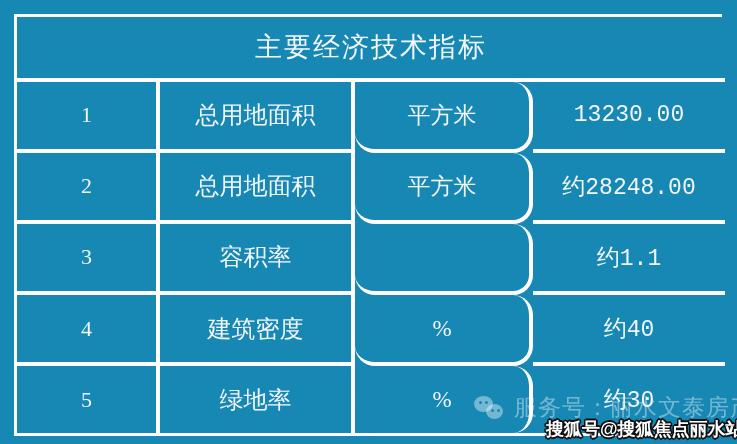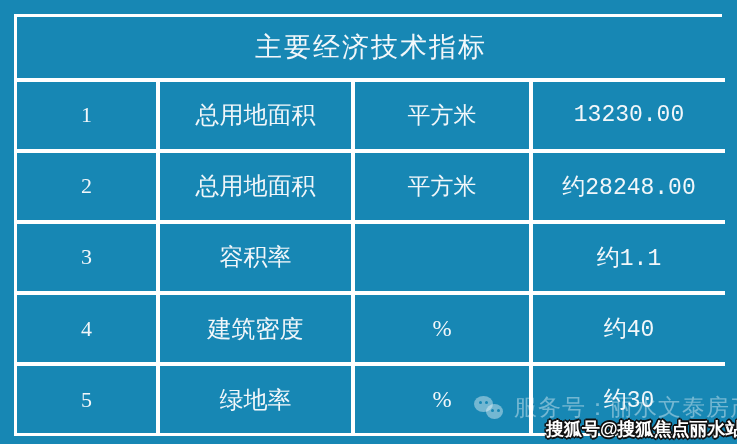--- a/index.html
+++ b/index.html
@@ -69,21 +69,21 @@
     letter-spacing: 2px;
   }
 
   
   tr.body-row td {
     height: 61px;
     font-size: 24px;
   }
   tr.body-row td.cell-index { font-size: 22px; }
   tr.body-row td.cell-value { font-size: 23px; font-family: Liberation Mono, monospace; }
-  tr.body-row td.cell-unit  { font-size: 23px; }
+  tr.body-row td.cell-unit  { font-size: 23px; border-radius: 20px; }
 
   
   #wm-wechat {
     position: absolute;
     left: 474px;
     top: 392px;
     display: flex;
     align-items: center;
     gap: 6px;
     color: rgba(255, 255, 255, 0.40);

